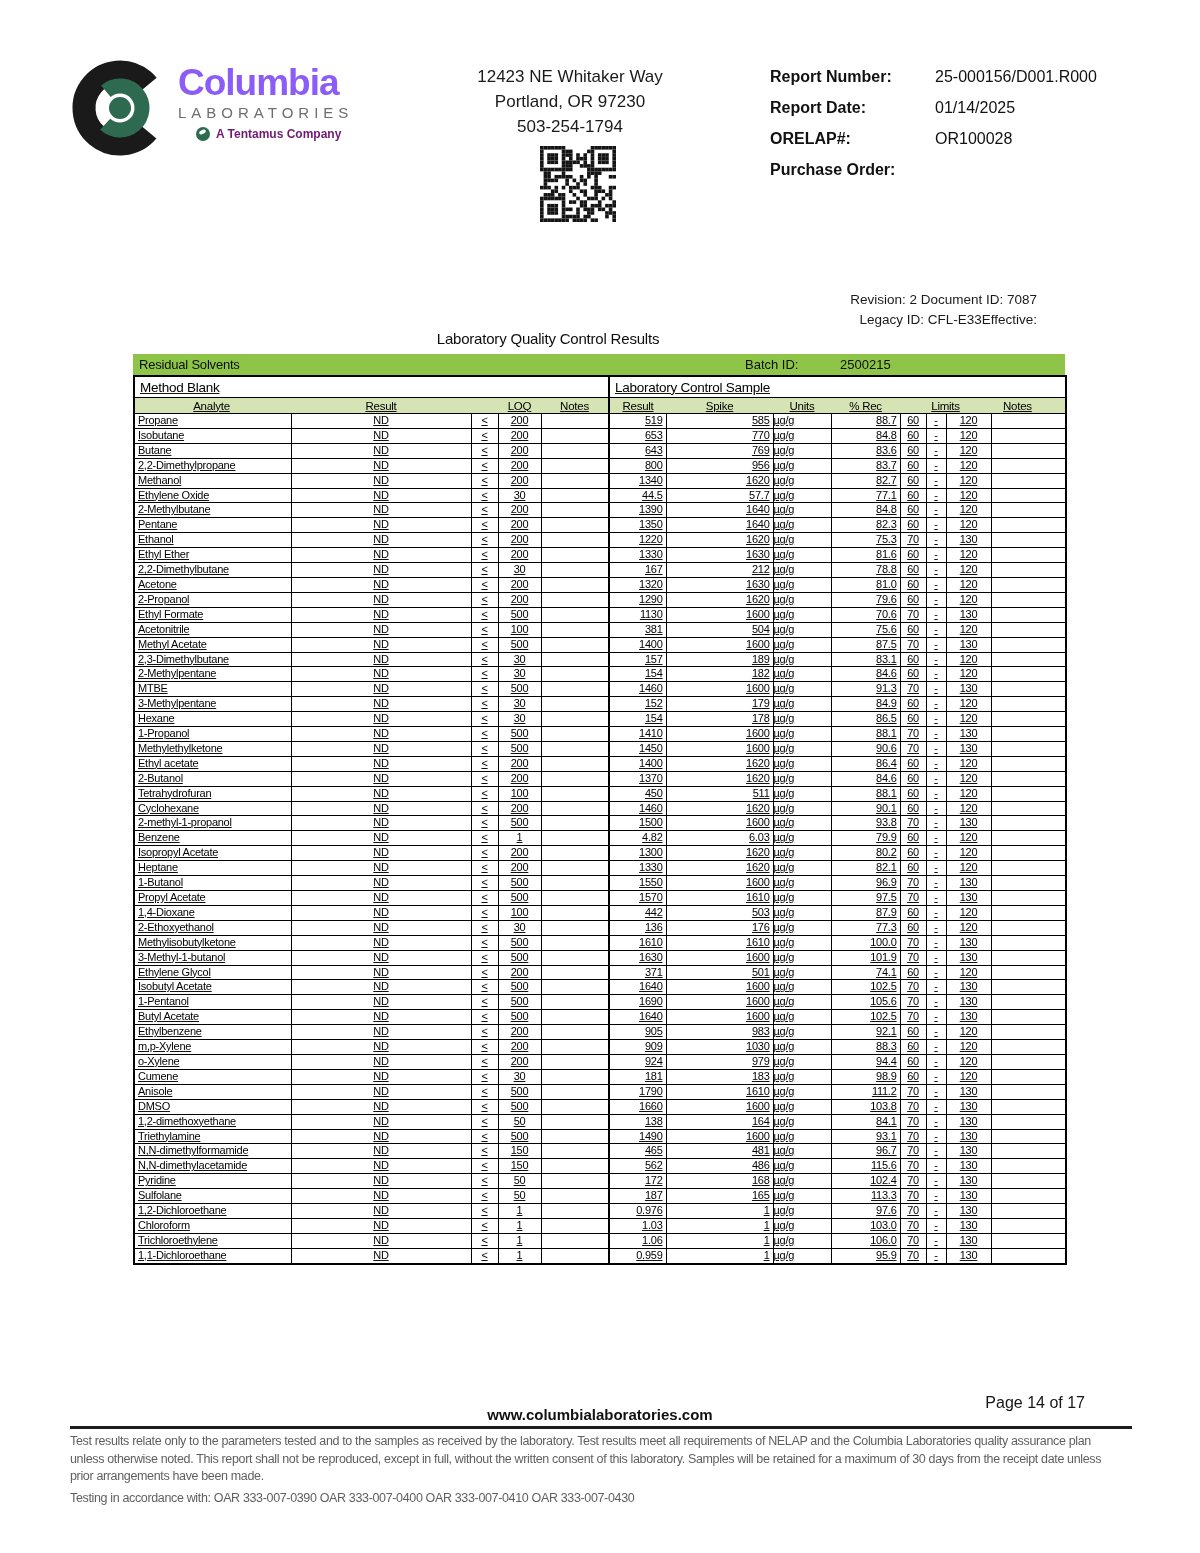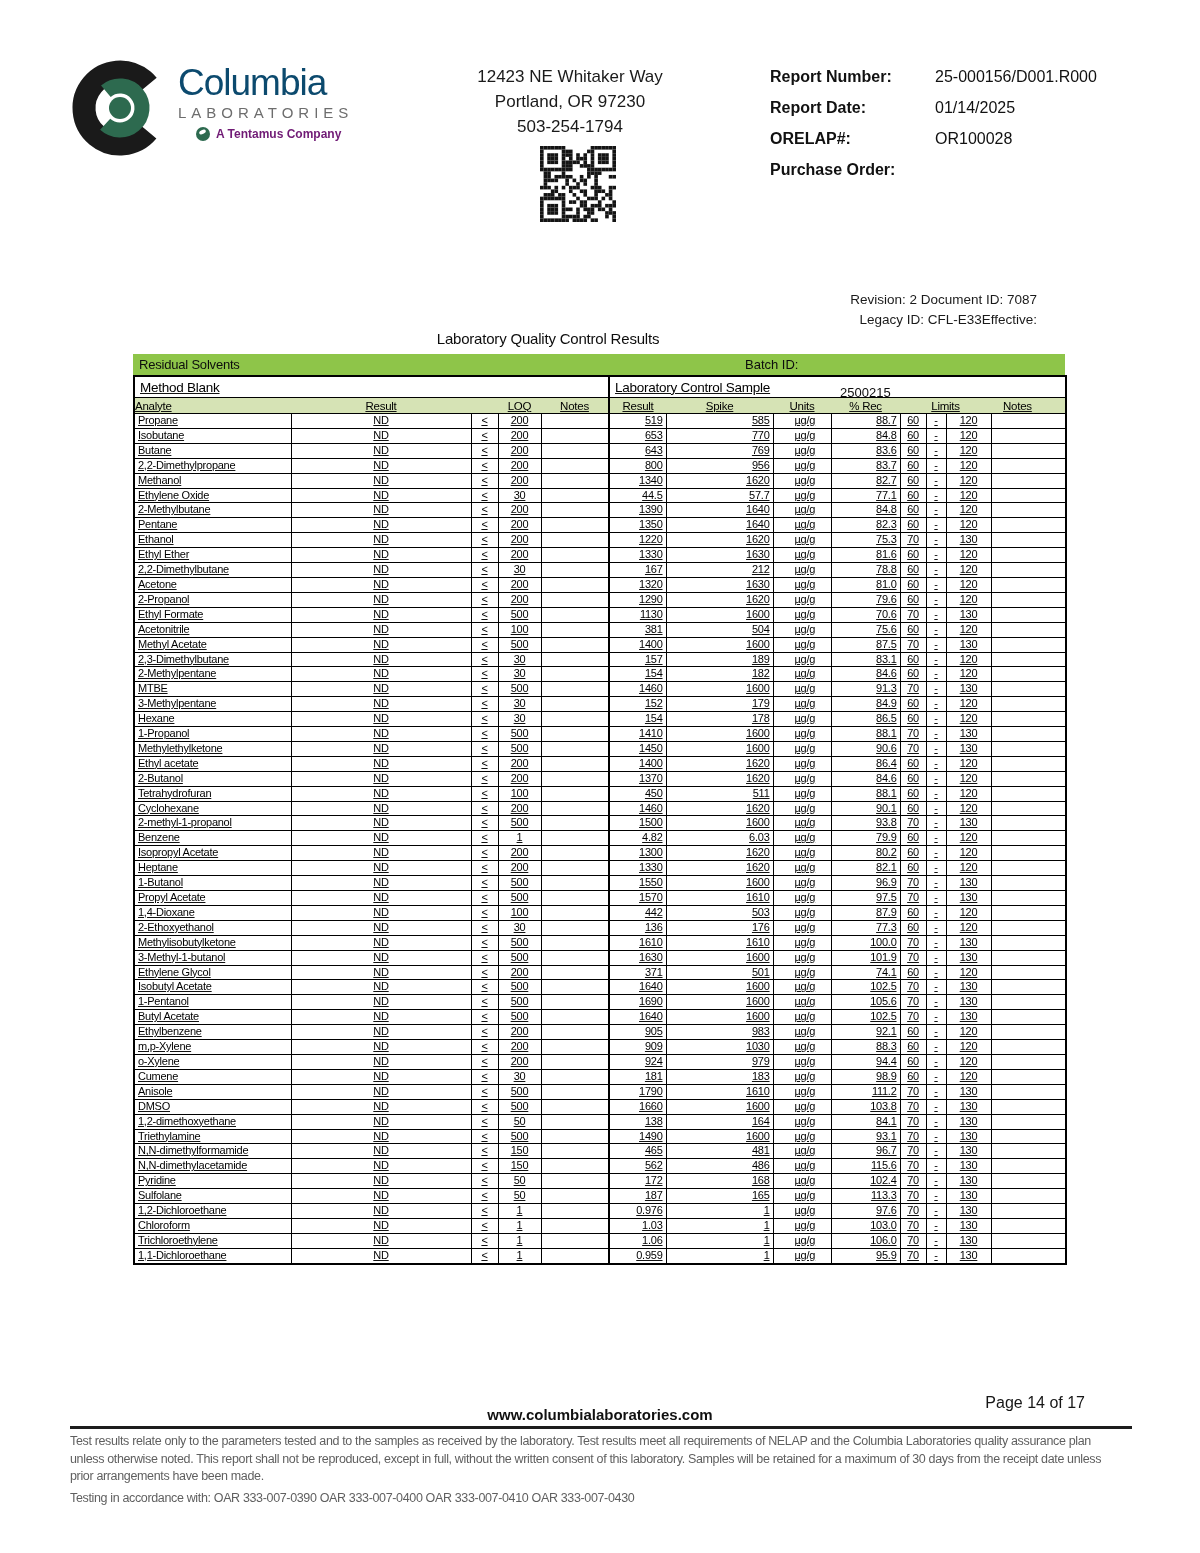--- a/index.html
+++ b/index.html
@@ -3,58 +3,58 @@
 <meta charset="utf-8">
 <style>
   html,body{margin:0;padding:0;background:#fff;}
   .page{position:relative;width:1200px;height:1553px;background:#fff;overflow:hidden;
         font-family:"Liberation Sans","DejaVu Sans",sans-serif;color:#111;}
 
   
   .logo{position:absolute;left:70px;top:58px;display:flex;align-items:flex-start;}
   .logo-mark{width:100px;height:100px;}
   .logo-text{margin-left:8px;padding-top:6px;}
-  .logo-brand{font-size:37px;font-weight:normal;color:#0c4a6e;letter-spacing:-1px;line-height:38px;}
+  .logo-brand{font-size:37px;font-weight:bold;color:#8b5cf6;letter-spacing:-1px;line-height:38px;}
   .logo-sub{font-size:15px;color:#6d6d6d;letter-spacing:5px;margin-top:2px;}
   .logo-tagline{display:flex;align-items:center;margin-top:6px;margin-left:18px;}
   .tent-dot{width:14px;height:14px;border-radius:50%;background:#2d6a4f;margin-right:6px;position:relative;}
   .tent-dot:after{content:"";position:absolute;left:3px;top:3px;width:7px;height:4px;border-radius:50%;background:#fff;transform:rotate(-25deg);}
   .logo-tag{font-size:12px;font-weight:bold;color:#701a75;}
   .address{position:absolute;left:420px;top:64px;width:300px;text-align:center;font-size:17px;line-height:25px;color:#1a1a1a;}
   .qr{position:absolute;left:540px;top:146px;}
   .report-info{position:absolute;left:770px;top:66px;font-size:16px;}
   .ri-row{height:31px;line-height:22px;white-space:pre;}
   .ri-label{display:inline-block;width:165px;font-weight:bold;color:#111;}
   .ri-value{color:#111;}
 
   
   .meta{position:absolute;right:163px;top:290px;text-align:right;font-size:13.5px;line-height:20px;color:#1a1a1a;}
   .doc-title{position:absolute;left:133px;top:330px;width:830px;text-align:center;font-size:15px;color:#0d0d0d;letter-spacing:-0.2px;}
 
   
   .batch-bar{position:absolute;left:133px;top:354px;width:932px;height:21px;background:#8ec549;}
   .bb-left{position:absolute;left:6px;top:3px;font-size:13px;color:#0d0d0d;letter-spacing:-0.2px;}
   .bb-label{position:absolute;left:612px;top:3px;font-size:13px;color:#0d0d0d;}
-  .bb-value{position:absolute;left:707px;top:3px;font-size:13px;color:#0d0d0d;margin-top:28px;}
+  .bb-value{position:absolute;left:707px;top:3px;font-size:13px;color:#0d0d0d;}
 
   
   .qc-table{position:absolute;left:133px;top:375px;border-collapse:collapse;table-layout:fixed;width:932px;
             font-size:11px;letter-spacing:-0.25px;}
   .qc-table td,.qc-table th{padding:0 3px;overflow:hidden;white-space:nowrap;font-weight:normal;color:#000;}
   .qc-table{border:2px solid #000;text-decoration:underline;}
   .sec-row td{font-size:13.5px;height:20px;border:1px solid #000;padding-left:5px;text-align:left;}
   .sec-row td.div-l{border-left:2.5px solid #000;}
   .head-row th{background:#d6e3b5;height:15px;font-size:11.5px;border-top:1px solid #000;border-bottom:1px solid #000;border-left:none;border-right:none;text-align:center;}
-  .head-row th.c-analyte{text-align:left;padding-left:0;margin-top:36px;}
+  .head-row th.c-analyte{text-align:center;padding-left:0;margin-top:36px;}
   .head-row th.c-notes2{text-align:left;padding-left:12px;}
   .head-row th.div-l{border-left:2.5px solid #000;}
   .qc-table tbody td{border:1px solid #000;height:13.9px;line-height:13.9px;}
   .qc-table tbody td.div-l{border-left:2.5px solid #000;}
   td.al{text-align:left;} td.ac{text-align:center;} td.ar{text-align:right;}
-  td.units-cell{text-align:left;padding-left:21px;}
+  td.units-cell{text-align:left;padding-left:0;}
 
   
   .page-num{position:absolute;right:115px;top:1394px;font-size:16px;color:#161616;}
   .site{position:absolute;left:0;top:1406px;width:1200px;text-align:center;font-size:15px;font-weight:bold;color:#111;}
   .foot-rule{position:absolute;left:70px;top:1426px;width:1062px;height:3px;background:#1c1c1c;}
   .disclaimer{position:absolute;left:70px;top:1433px;width:1120px;font-size:12.5px;letter-spacing:-0.35px;
               color:#5f5f5f;line-height:17.5px;white-space:nowrap;}
   .testing{margin-top:4px;}
 </style>
 </head>

